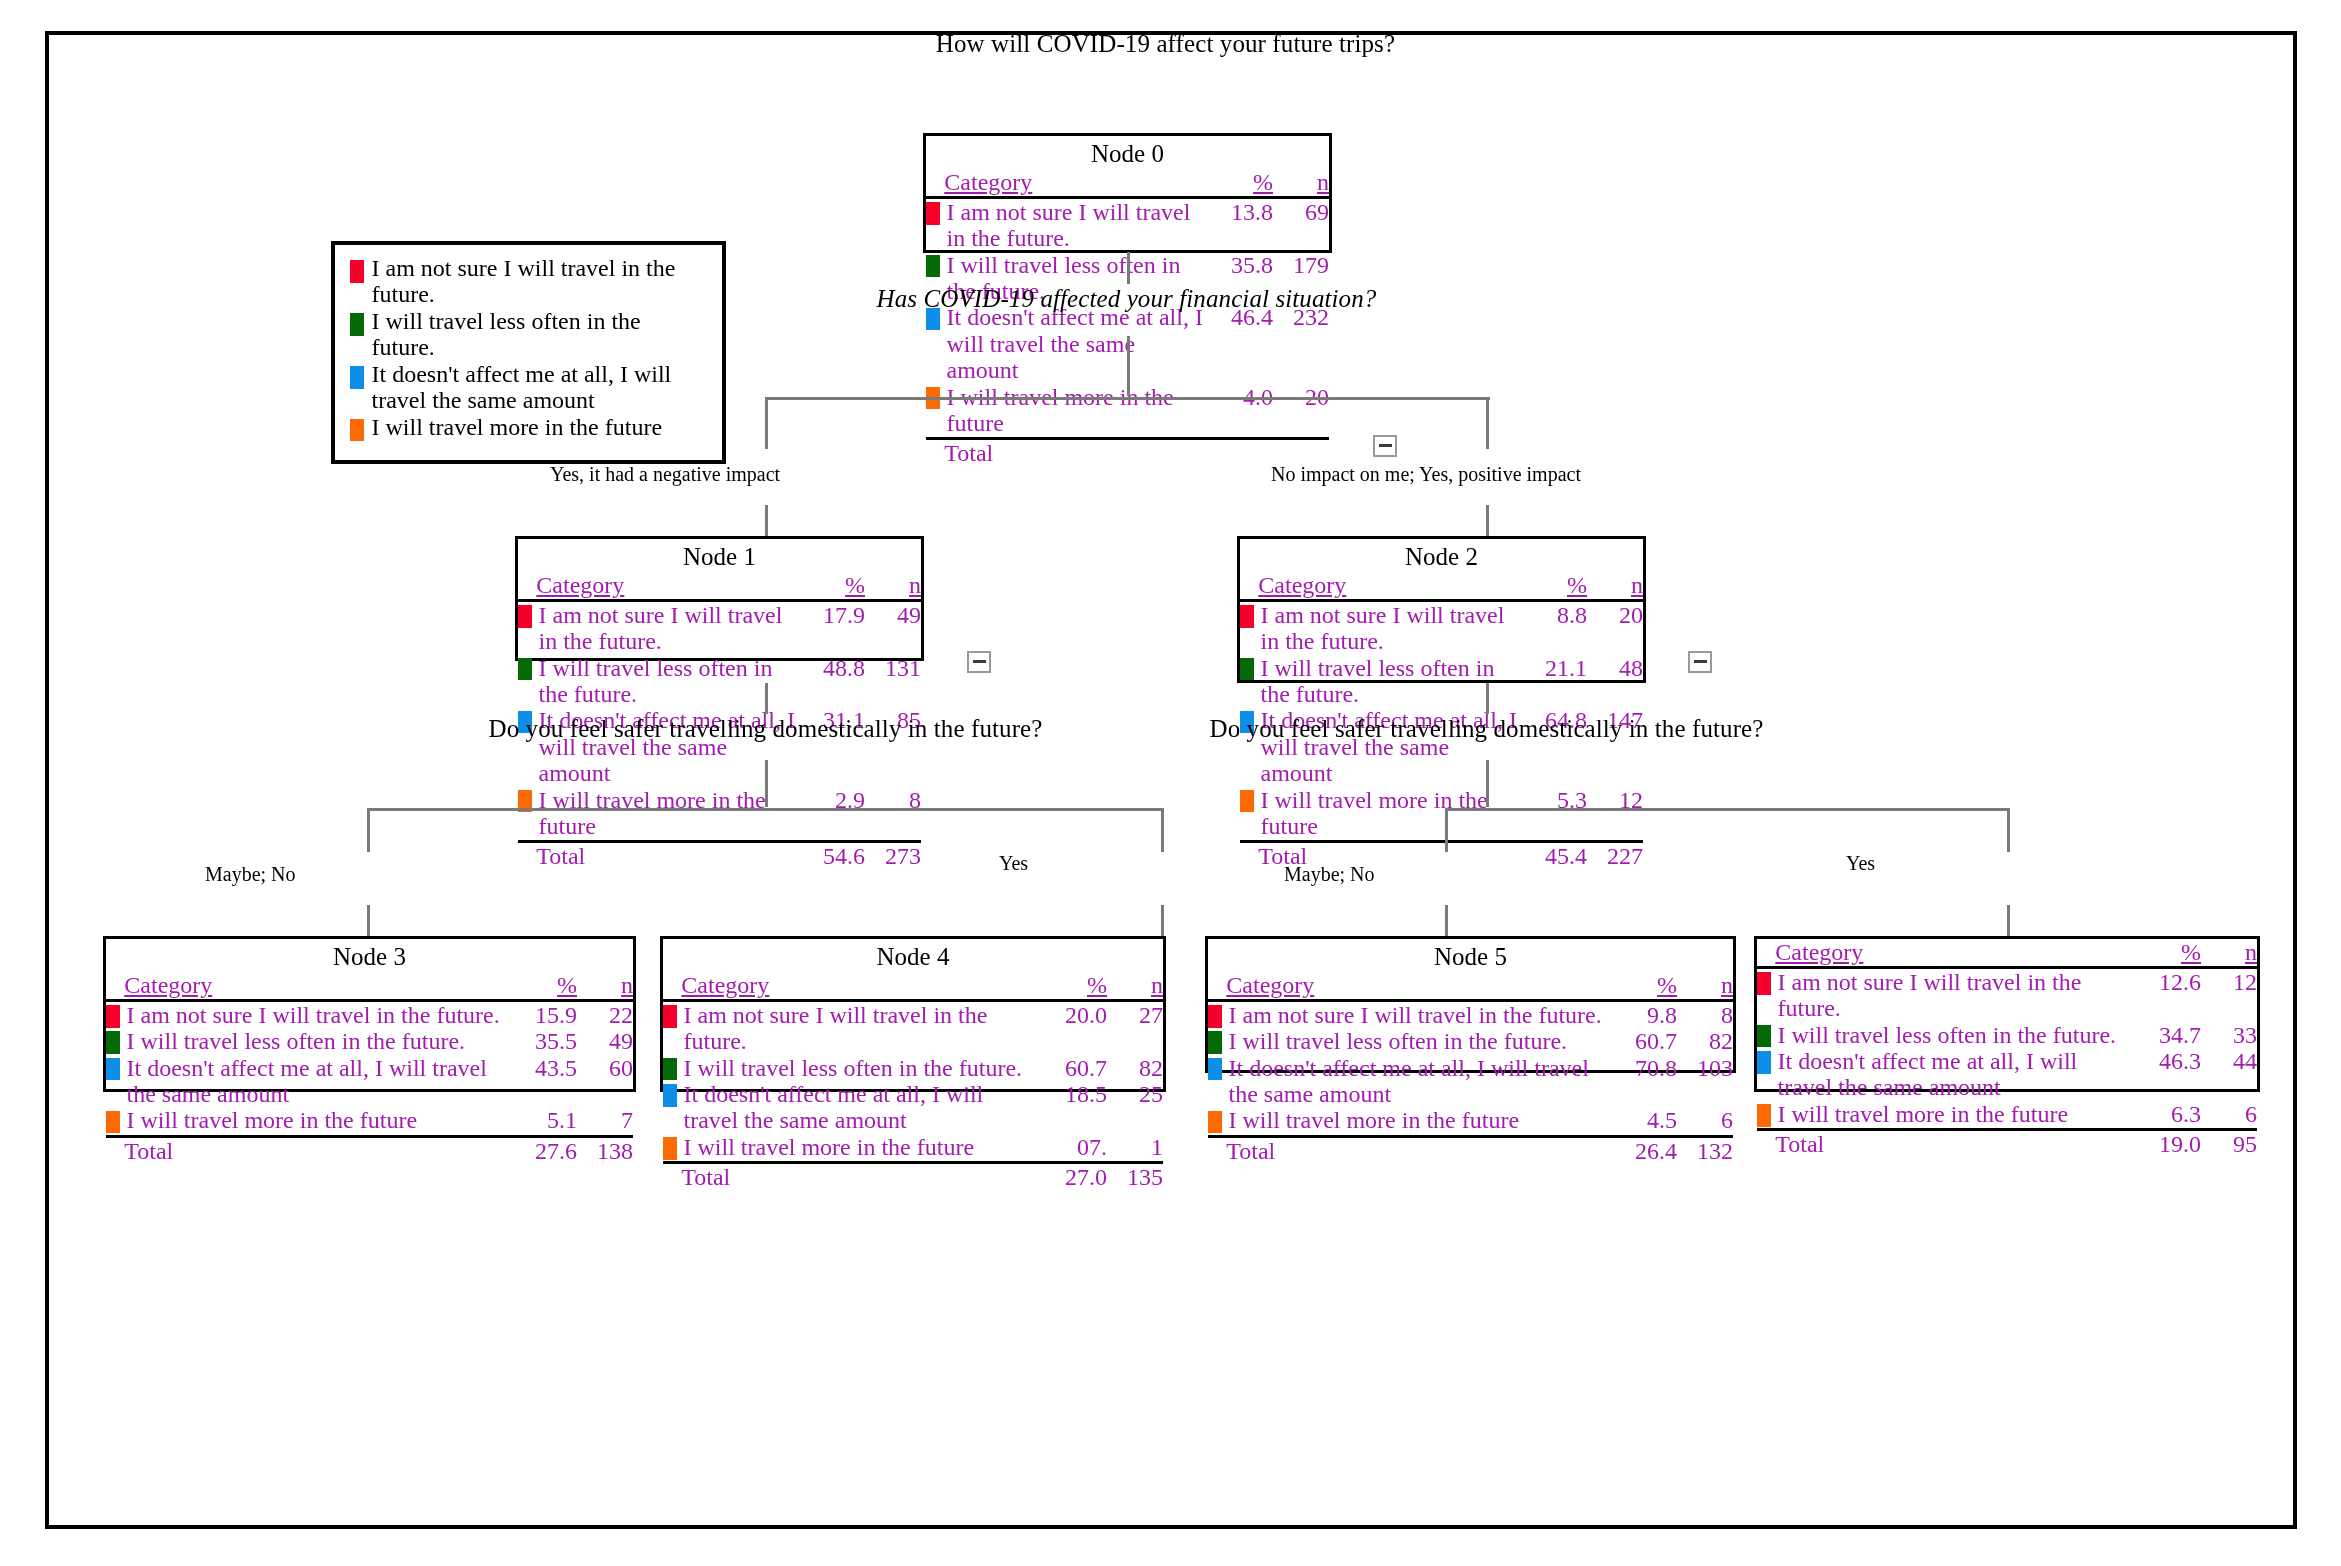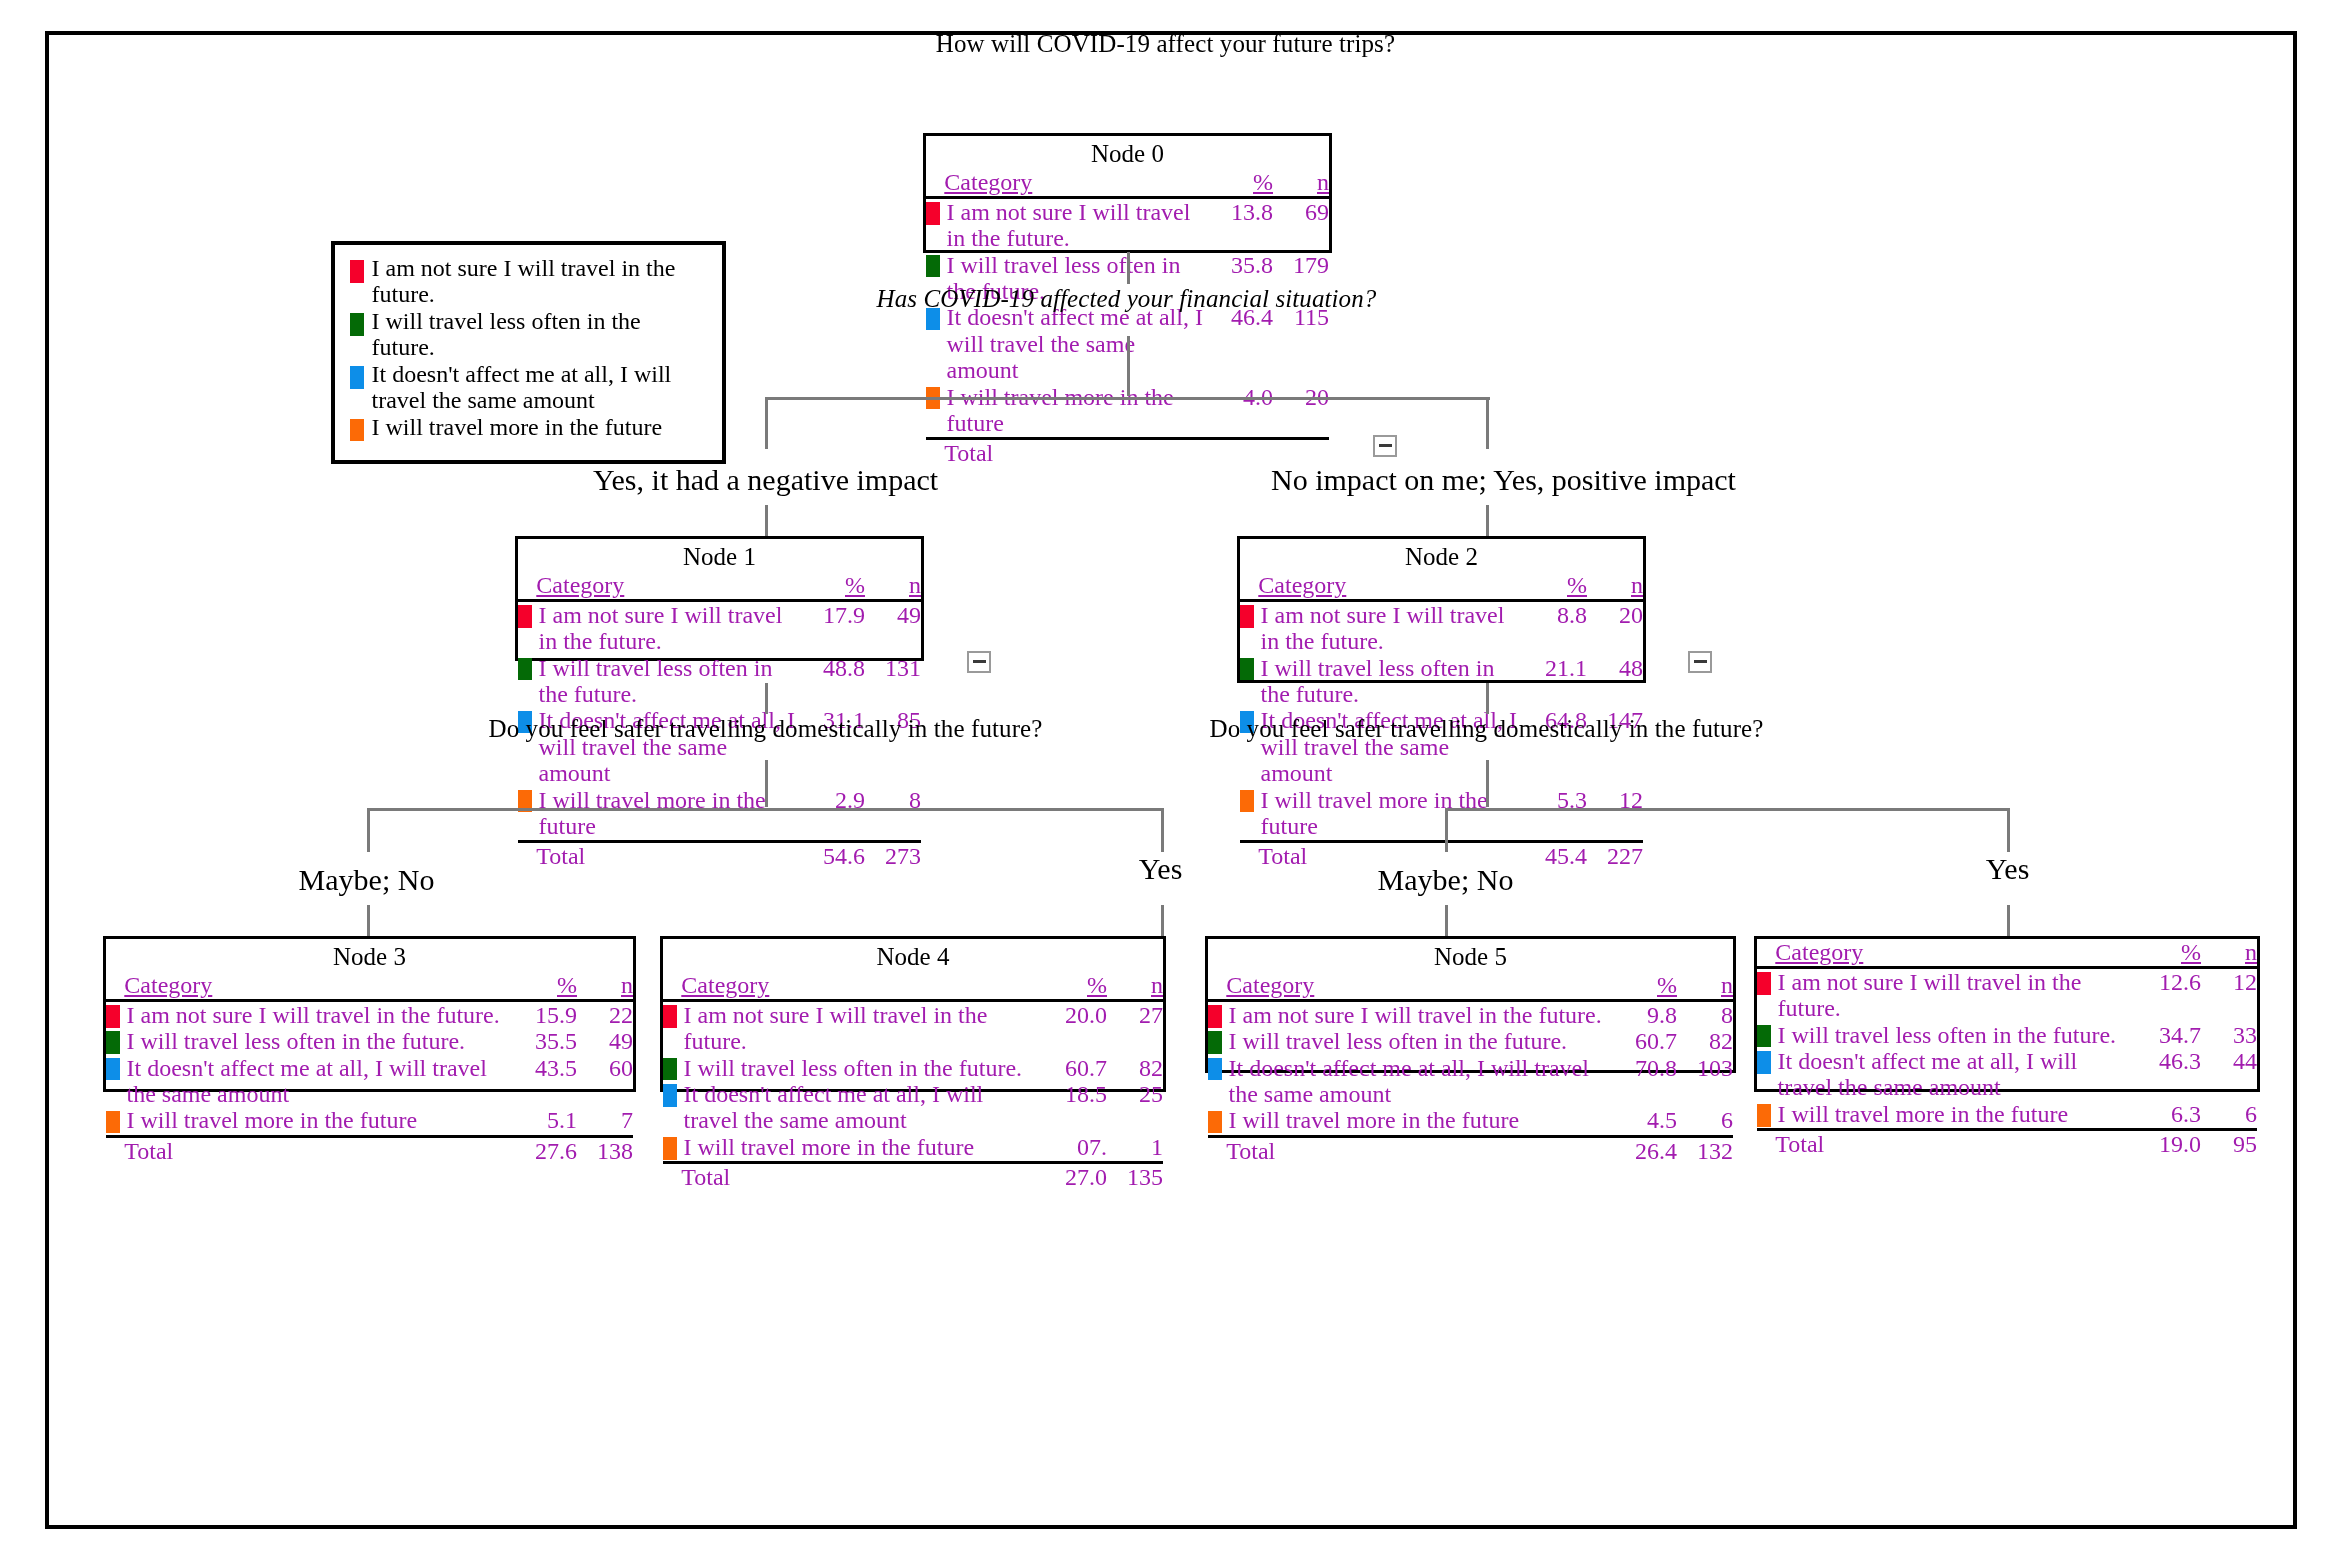--- a/index.html
+++ b/index.html
@@ -27,24 +27,24 @@
   .qlabel{
     position:absolute;
     font-size:25px;
     color:#000;
     white-space:nowrap;
     text-align:center;
     letter-spacing:0.1px;
   }
   .elabel{
     position:absolute;
-    font-size:30px;
+    font-size:20px;
     color:#000;
     white-space:nowrap;
-    text-align:center;
+    text-align:left;
   }
 
   
   .vline{position:absolute;background:#7a7a7a;width:3.2px;}
   .hline{position:absolute;background:#7a7a7a;height:3.2px;}
 
   
   .collapse-btn{
     position:absolute;
     width:24px;height:21.6px;
@@ -193,21 +193,21 @@
           <td class="lab">I will travel less often in the future.</td>
           <td class="col-pct num">35.8</td>
           <td class="col-n num">179</td>
         </tr>
         <tr class="cat-row">
           <td class="col-sw">
                 <span class="swatch" style="background:#0d8ee8"></span>
               </td>
           <td class="lab">It doesn't affect me at all, I will travel the same amount</td>
           <td class="col-pct num">46.4</td>
-          <td class="col-n num">115</td>
+          <td class="col-n num">232</td>
         </tr>
         <tr class="cat-row last">
           <td class="col-sw">
                 <span class="swatch" style="background:#fc6a06"></span>
               </td>
           <td class="lab">I will travel more in the future</td>
           <td class="col-pct num">4.0</td>
           <td class="col-n num">20</td>
         </tr>
         <tr class="total-row">

